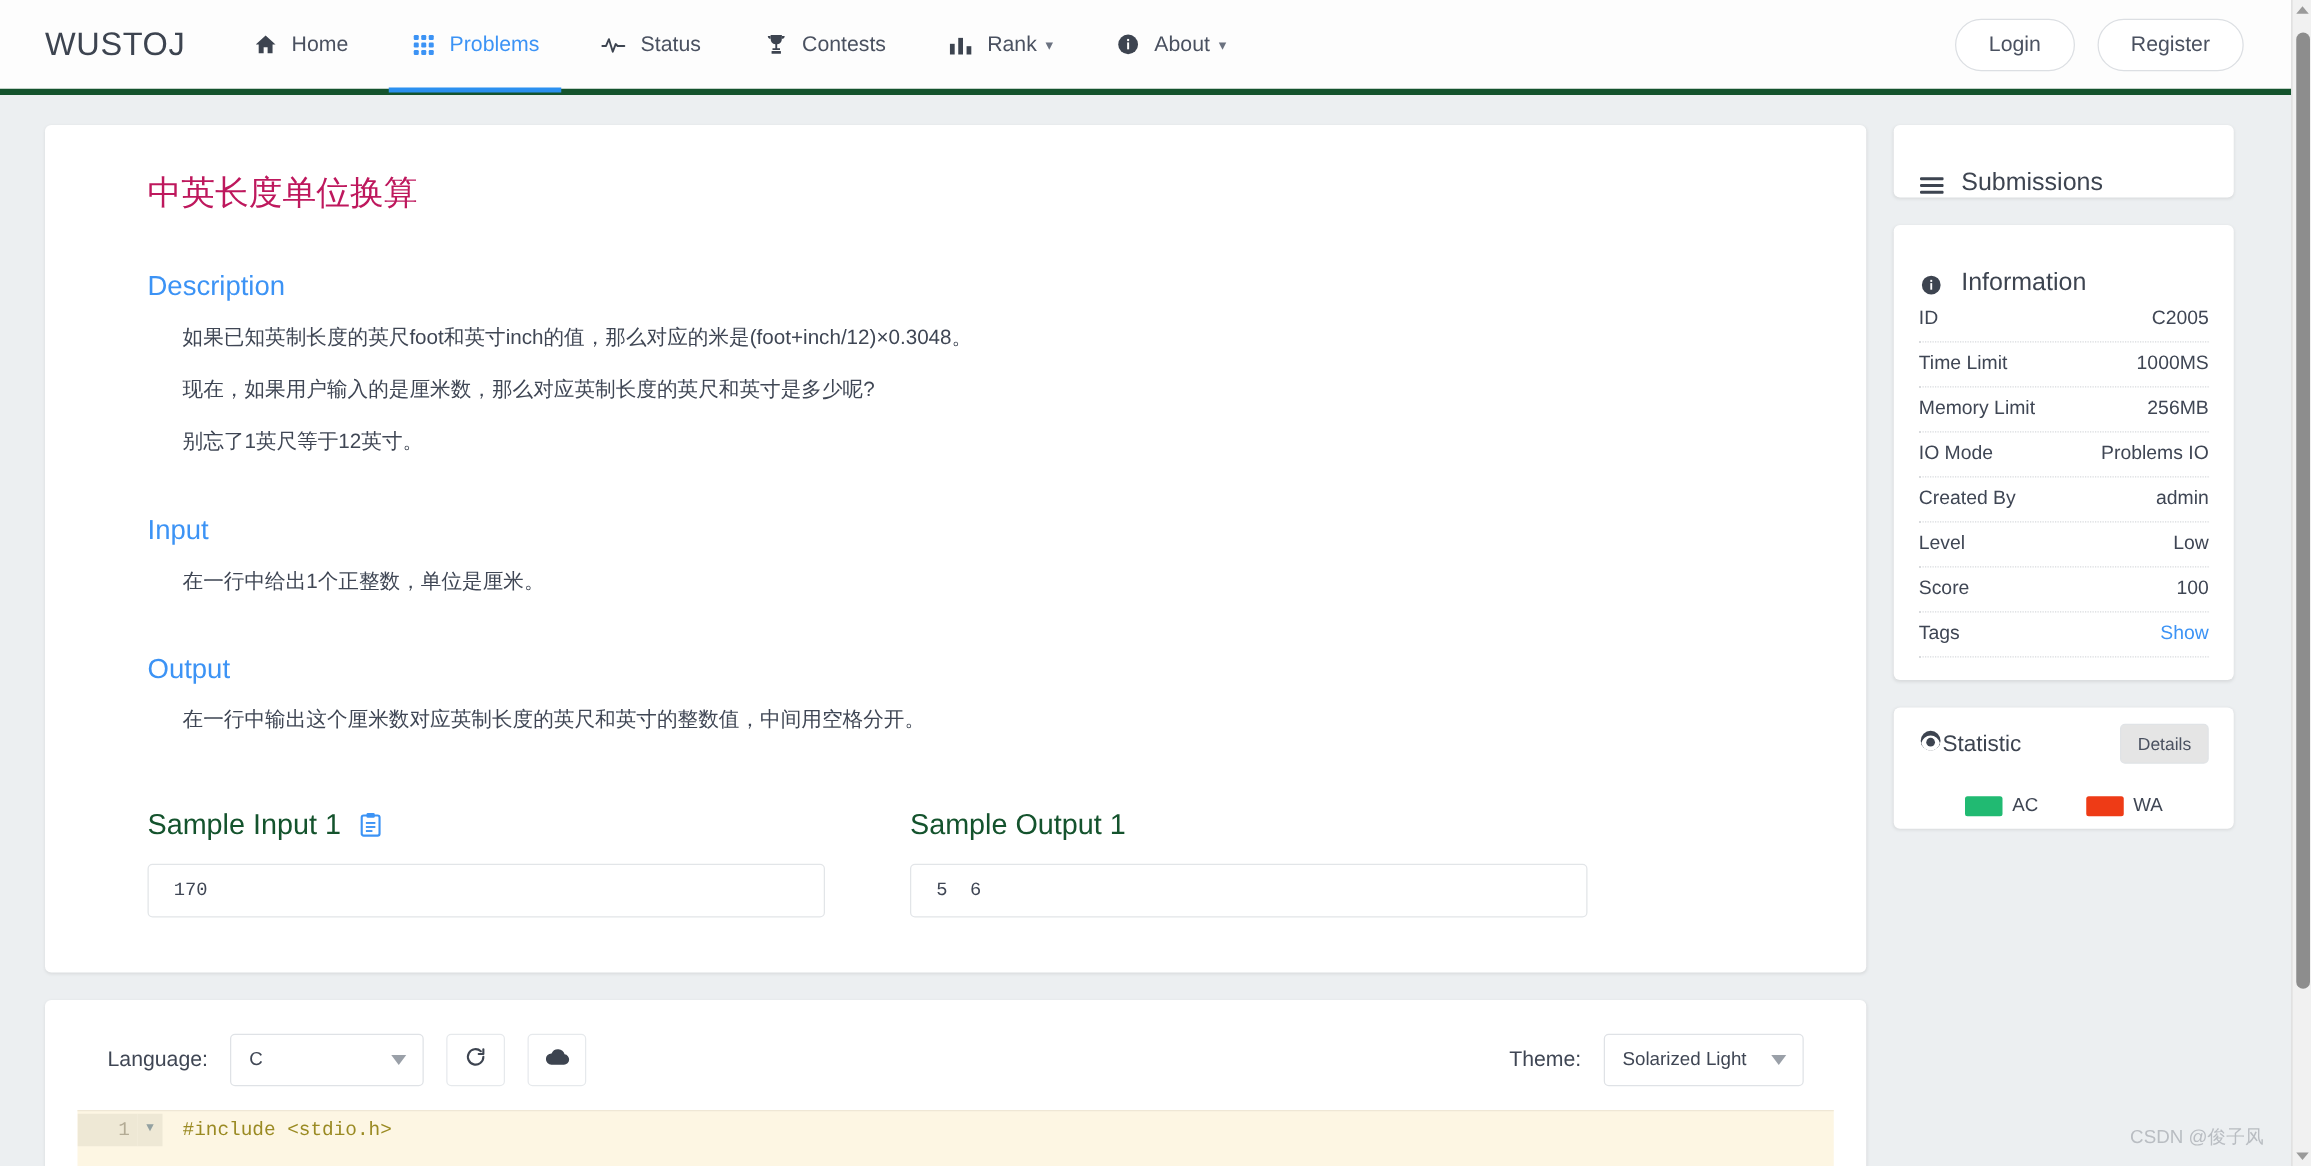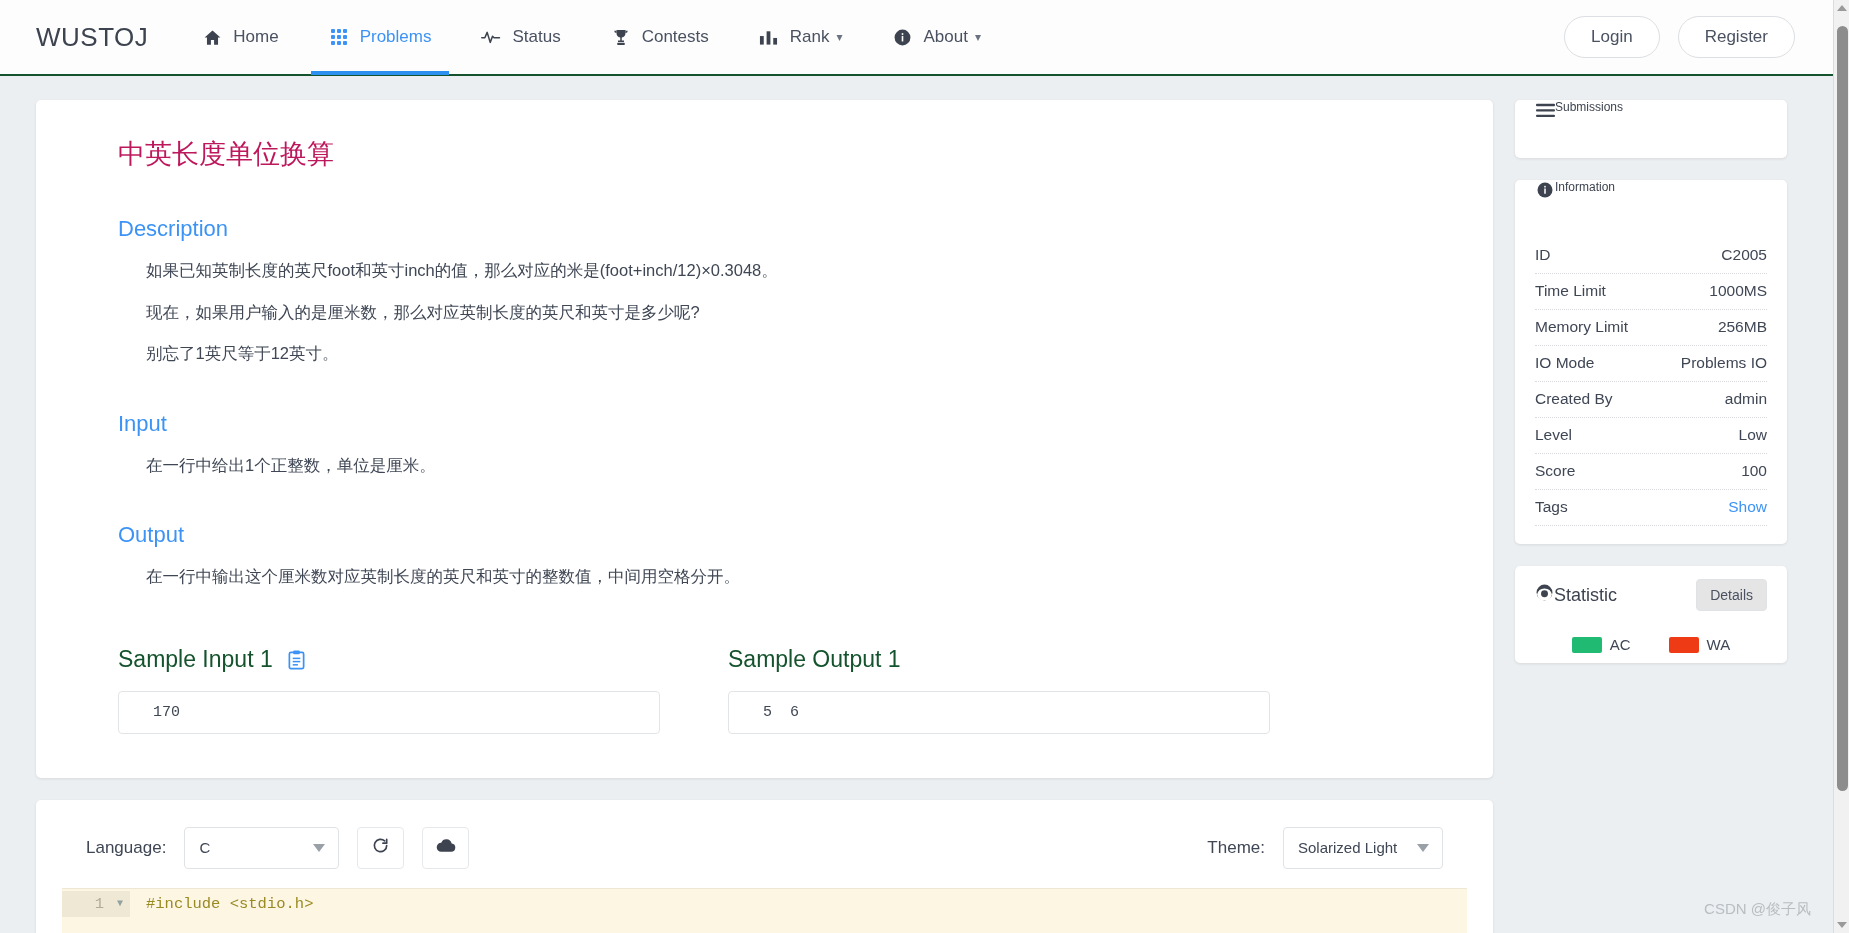--- a/index.html
+++ b/index.html
@@ -20,21 +20,21 @@
     overflow: hidden;
   }
 
   
   #navbar {
     position: absolute;
     top: 0; left: 0;
     width: 1833px;
     height: 76px;
     background: #fdfdfd;
-    border-bottom: 2px solid #14532d;
+    border-bottom: 5px solid #14532d;
     display: flex;
     align-items: center;
     z-index: 5;
   }
   #brand {
     margin-left: 36px;
     font-size: 26px;
     color: #3d4450;
     letter-spacing: 0.5px;
     font-weight: 400;
@@ -168,21 +168,21 @@
     gap: 14px;
     margin-bottom: 18px;
     margin-left: 34px;
   }
   .copy-ico { cursor: pointer; display: inline-flex; line-height: 0; }
   .sample-box {
     margin-left: 34px;
     border: 1px solid #e2e5e8;
     border-radius: 4px;
     background: #fff;
-    padding: 12px 34px;
+    padding: 12px 20px;
     min-height: 40px;
     font-family: "Liberation Mono", monospace;
     font-size: 15px;
     color: #3f4654;
     white-space: pre;
   }
 
   
   #editor-card {
     margin-top: 22px;
@@ -276,24 +276,24 @@
   #right-col {
     position: absolute;
     left: 1515px;
     top: 24px;
     width: 272px;
   }
   .side-card { margin-bottom: 22px; padding: 0 20px; }
 
   .side-head {
     display: flex;
-    align-items: flex-start;
-    gap: 0;
+    align-items: flex-end;
+    gap: 14px;
     height: 58px;
-    font-size: 12px;
+    font-size: 20px;
     color: #3d4450;
     white-space: nowrap;
   }
   .side-head .hd-ico {
     display: inline-flex;
     align-items: center;
     justify-content: center;
     width: 20px; height: 20px;
     flex: none;
   }

